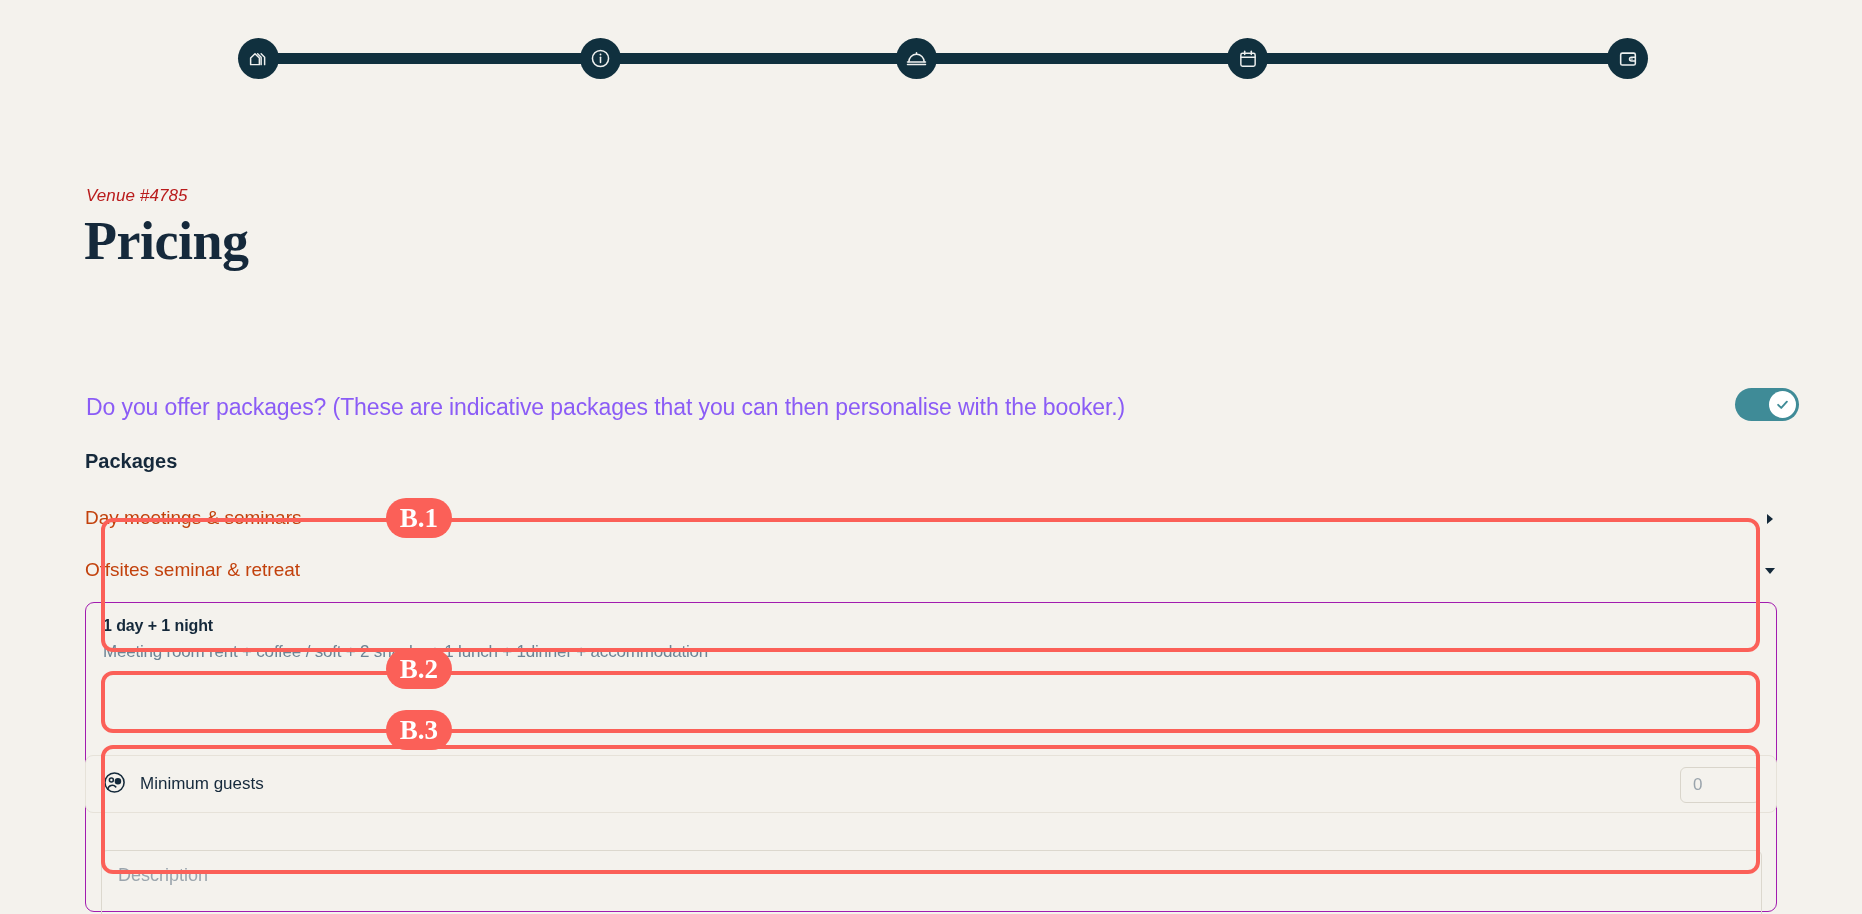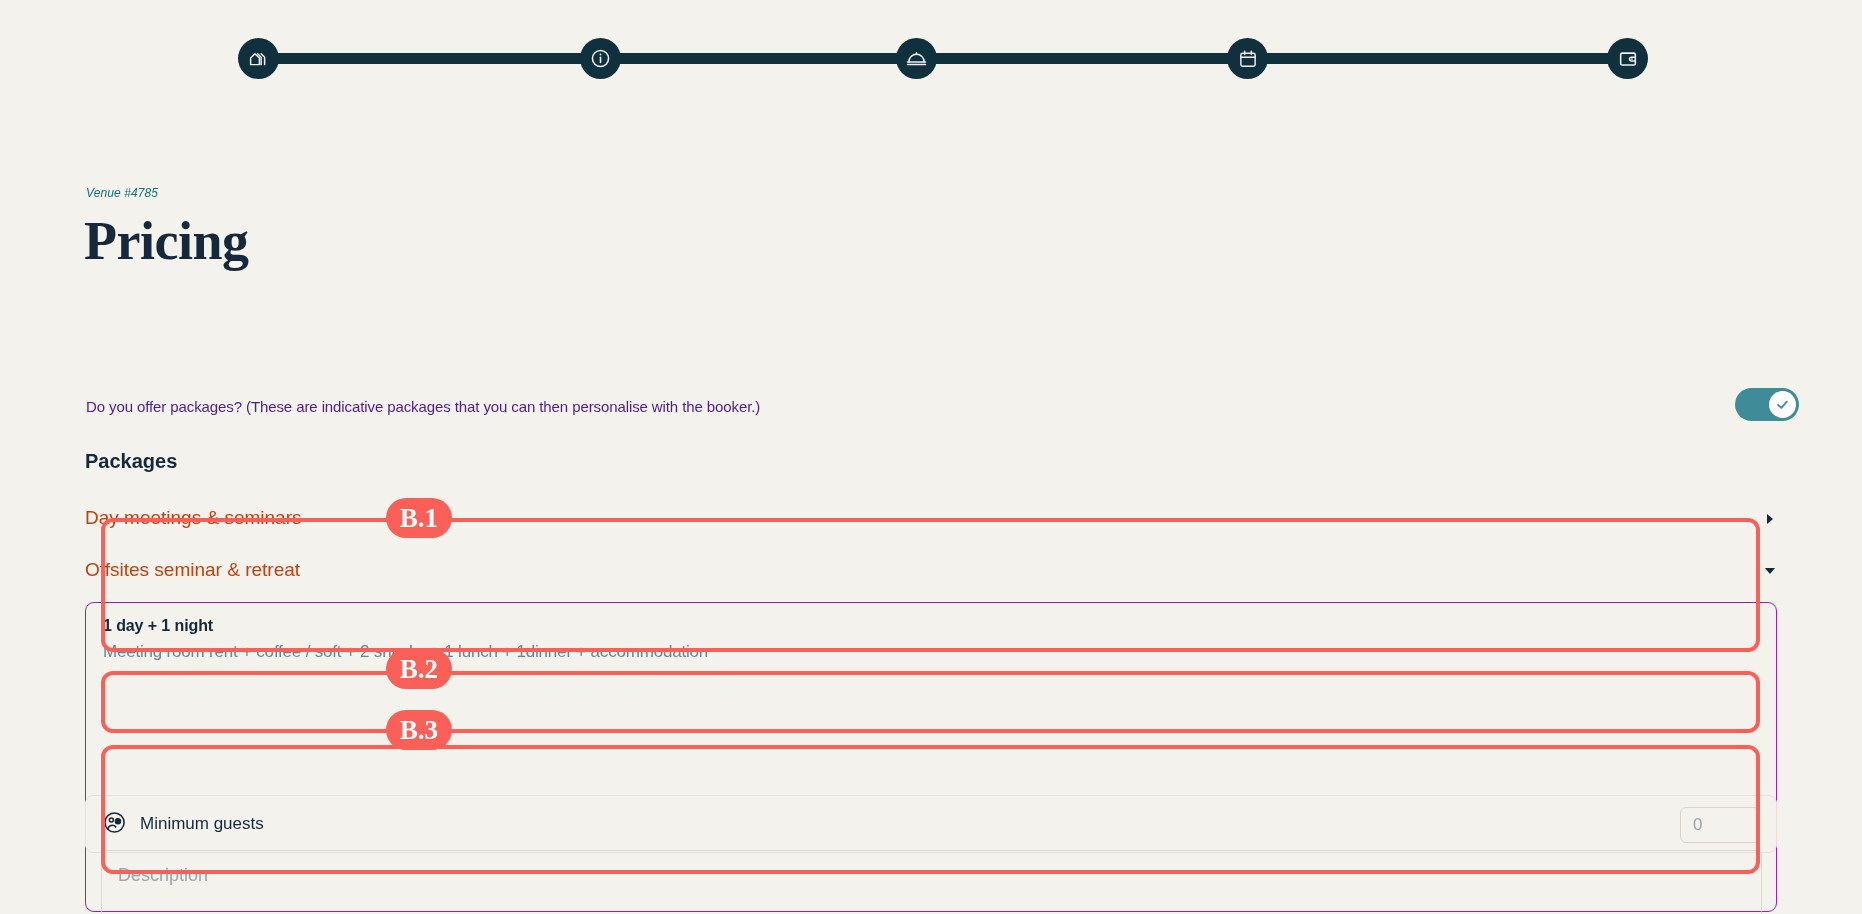--- a/index.html
+++ b/index.html
@@ -51,23 +51,23 @@
     position: absolute;
     left: 0;
     top: 100px;
     width: 1862px;
   }
 
   .venue-ref {
     position: absolute;
     left: 86px;
     top: 86px;
-    font-size: 12px;
+    font-size: 17px;
     font-style: italic;
-    color: #0f766e;
+    color: #b91c1c;
     letter-spacing: 0.1px;
     text-align: right;
   }
 
   .page-title {
     position: absolute;
     left: 84px;
     top: 110px;
     font-family: "Liberation Serif", serif;
     font-weight: bold;
@@ -77,22 +77,22 @@
   }
 
   .question-row {
     position: absolute;
     left: 86px;
     top: 290px;
     width: 1690px;
     height: 34px;
   }
   .question-text {
-    font-size: 15px;
-    color: #4c1d95;
+    font-size: 23px;
+    color: #8b5cf6;
     line-height: 34px;
     letter-spacing: -0.1px;
   }
 
   .toggle {
     position: absolute;
     left: 1649px;
     top: -2px;
     width: 64px;
     height: 33px;
@@ -217,21 +217,20 @@
   
   .guests-row {
     position: absolute;
     left: 85px;
     top: 655px;
     width: 1692px;
     height: 58px;
     background: #f4f2ed;
     border: 1px solid #e6e2d9;
     border-radius: 8px;
-    margin-top: 40px;
   }
   .guests-left {
     position: absolute;
     left: 16px;
     top: 0;
     height: 56px;
     display: flex;
     align-items: center;
     gap: 13px;
   }

